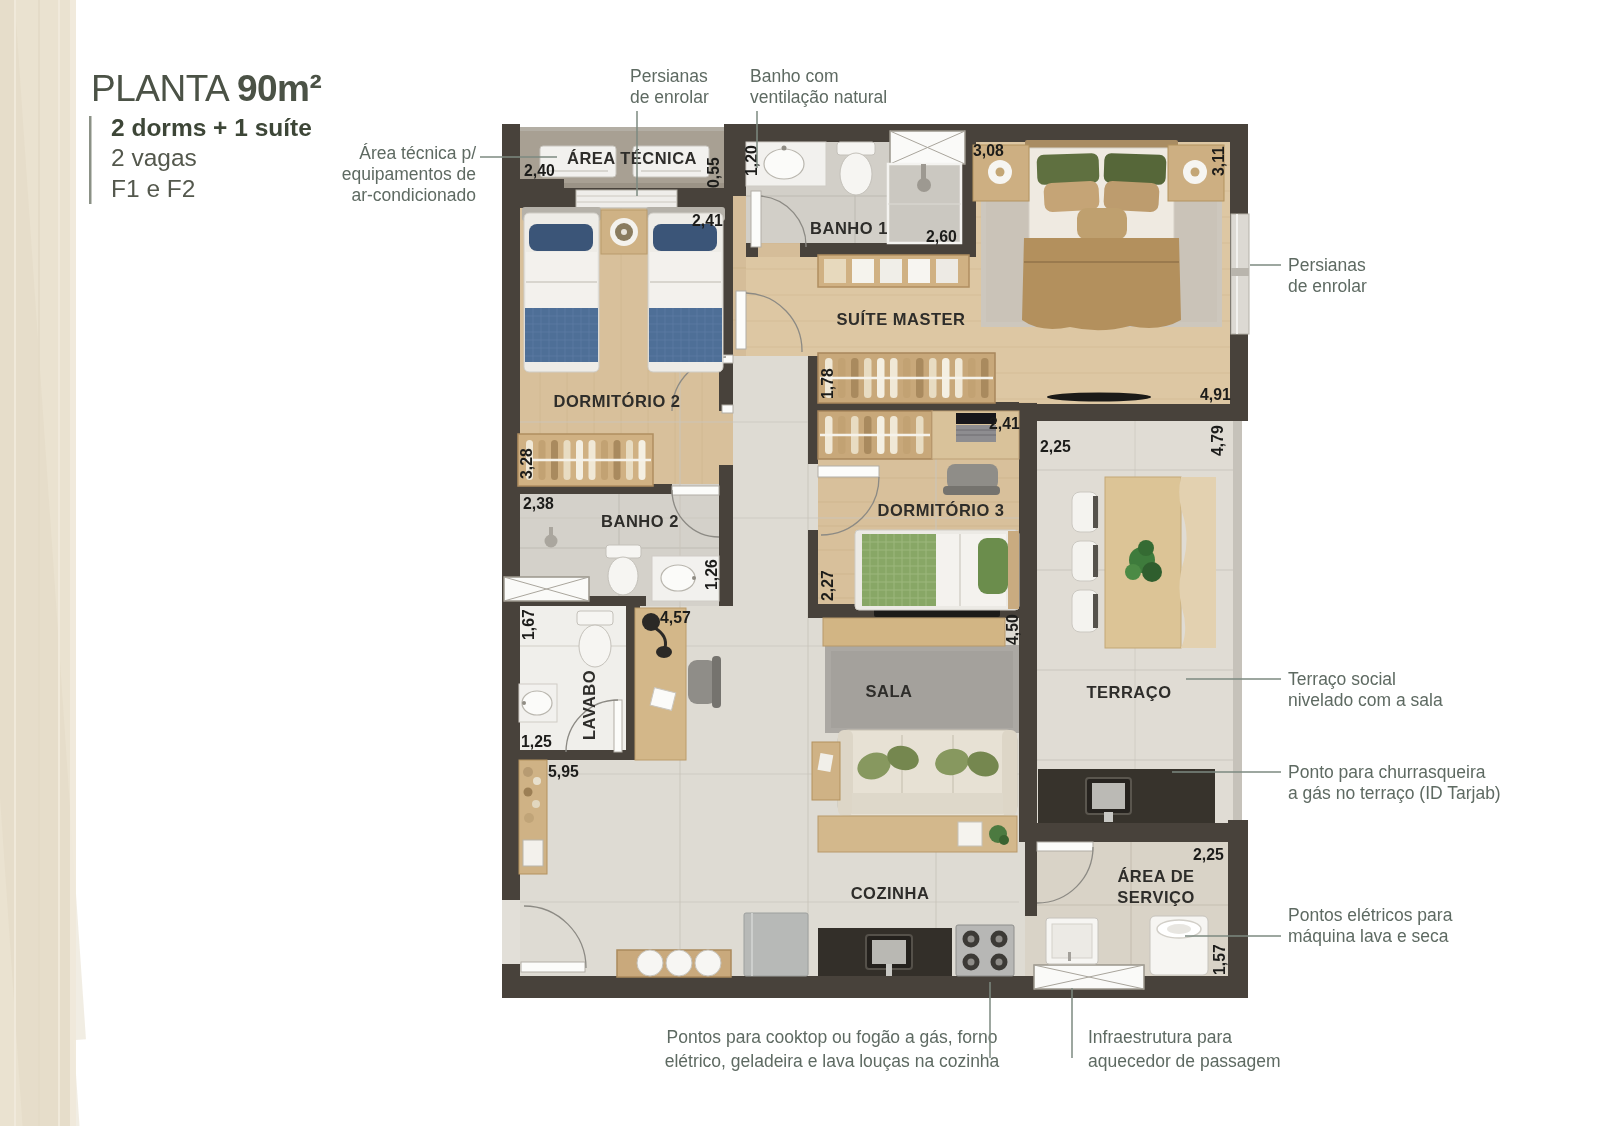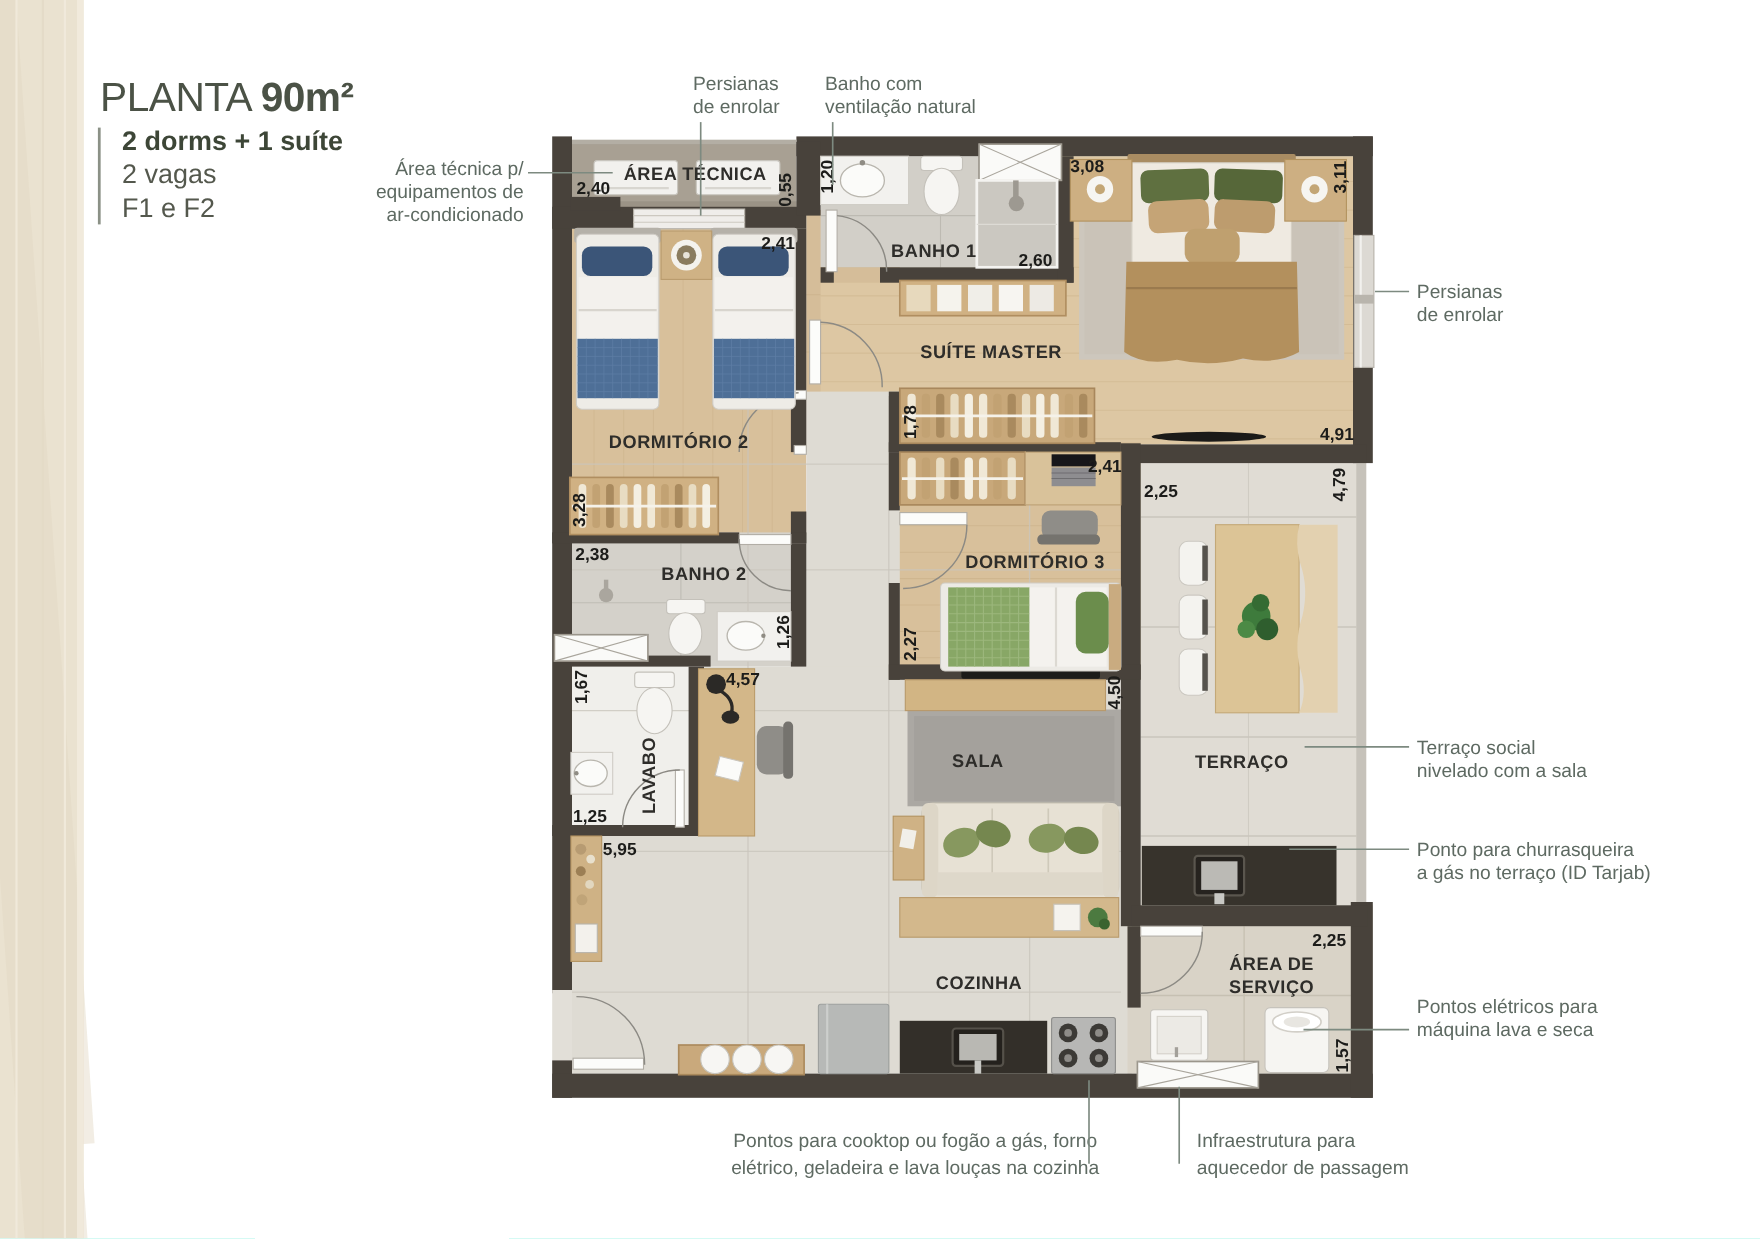--- a/index.html
+++ b/index.html
@@ -1,15 +1,15 @@
 <!DOCTYPE html>
 <html><head><meta charset="utf-8">
 <style>
 html,body{margin:0;padding:0;background:#ffffff;font-family:"Liberation Sans",sans-serif;}
-#page{position:relative;width:1600px;height:1126px;overflow:hidden;background:#5eead4;}
+#page{position:relative;width:1600px;height:1126px;overflow:hidden;background:#bef264;}
 </style></head><body>
 <div id="page">
 <svg width="1600" height="1126" viewBox="0 0 1600 1126" style="position:absolute;left:0;top:0">
 
 <rect x="0" y="0" width="1600" height="1126" fill="#ffffff"></rect>
 
 <g>
         <rect x="0" y="0" width="76" height="1126" fill="#eae2d0"></rect>
         <path d="M-20 0 L76 1400 M-20 -180 L76 1220 M-20 -360 L76 1040 M-20 180 L76 1580 M-20 360 L76 1760" stroke="#e2d8c3" stroke-width="20" opacity="0.45"></path>
         <rect x="14" y="0" width="2" height="1126" fill="#f1eadb" opacity="0.9"></rect>

